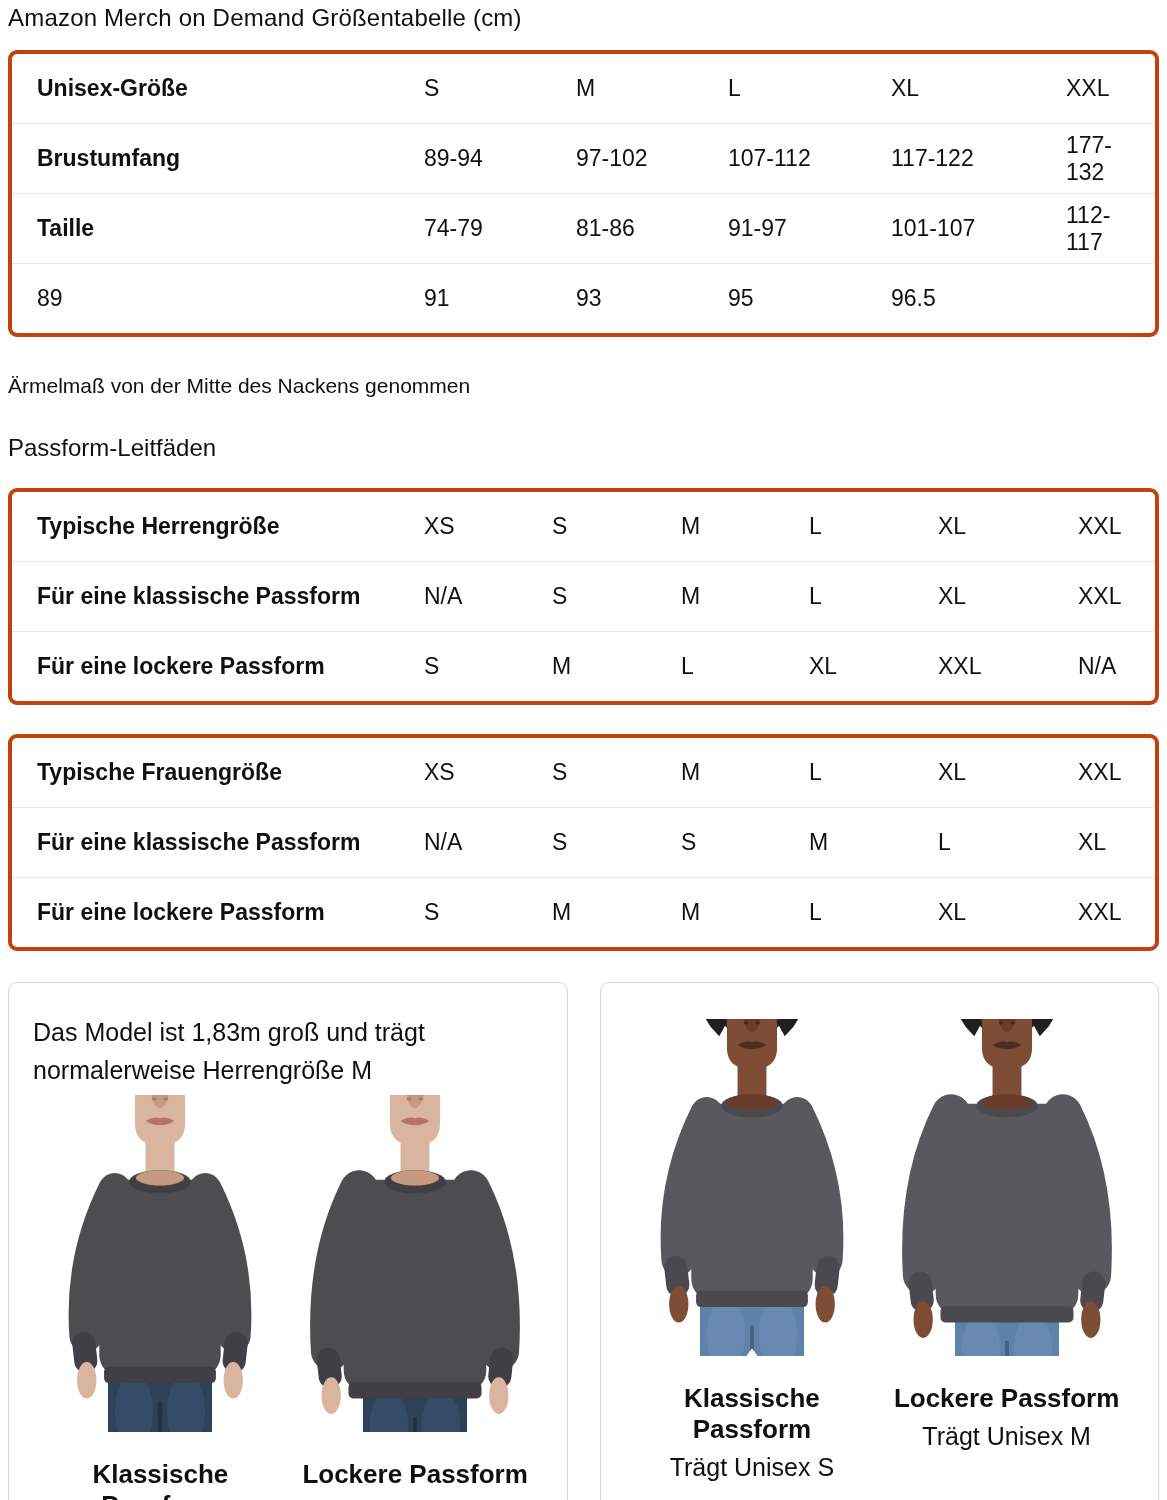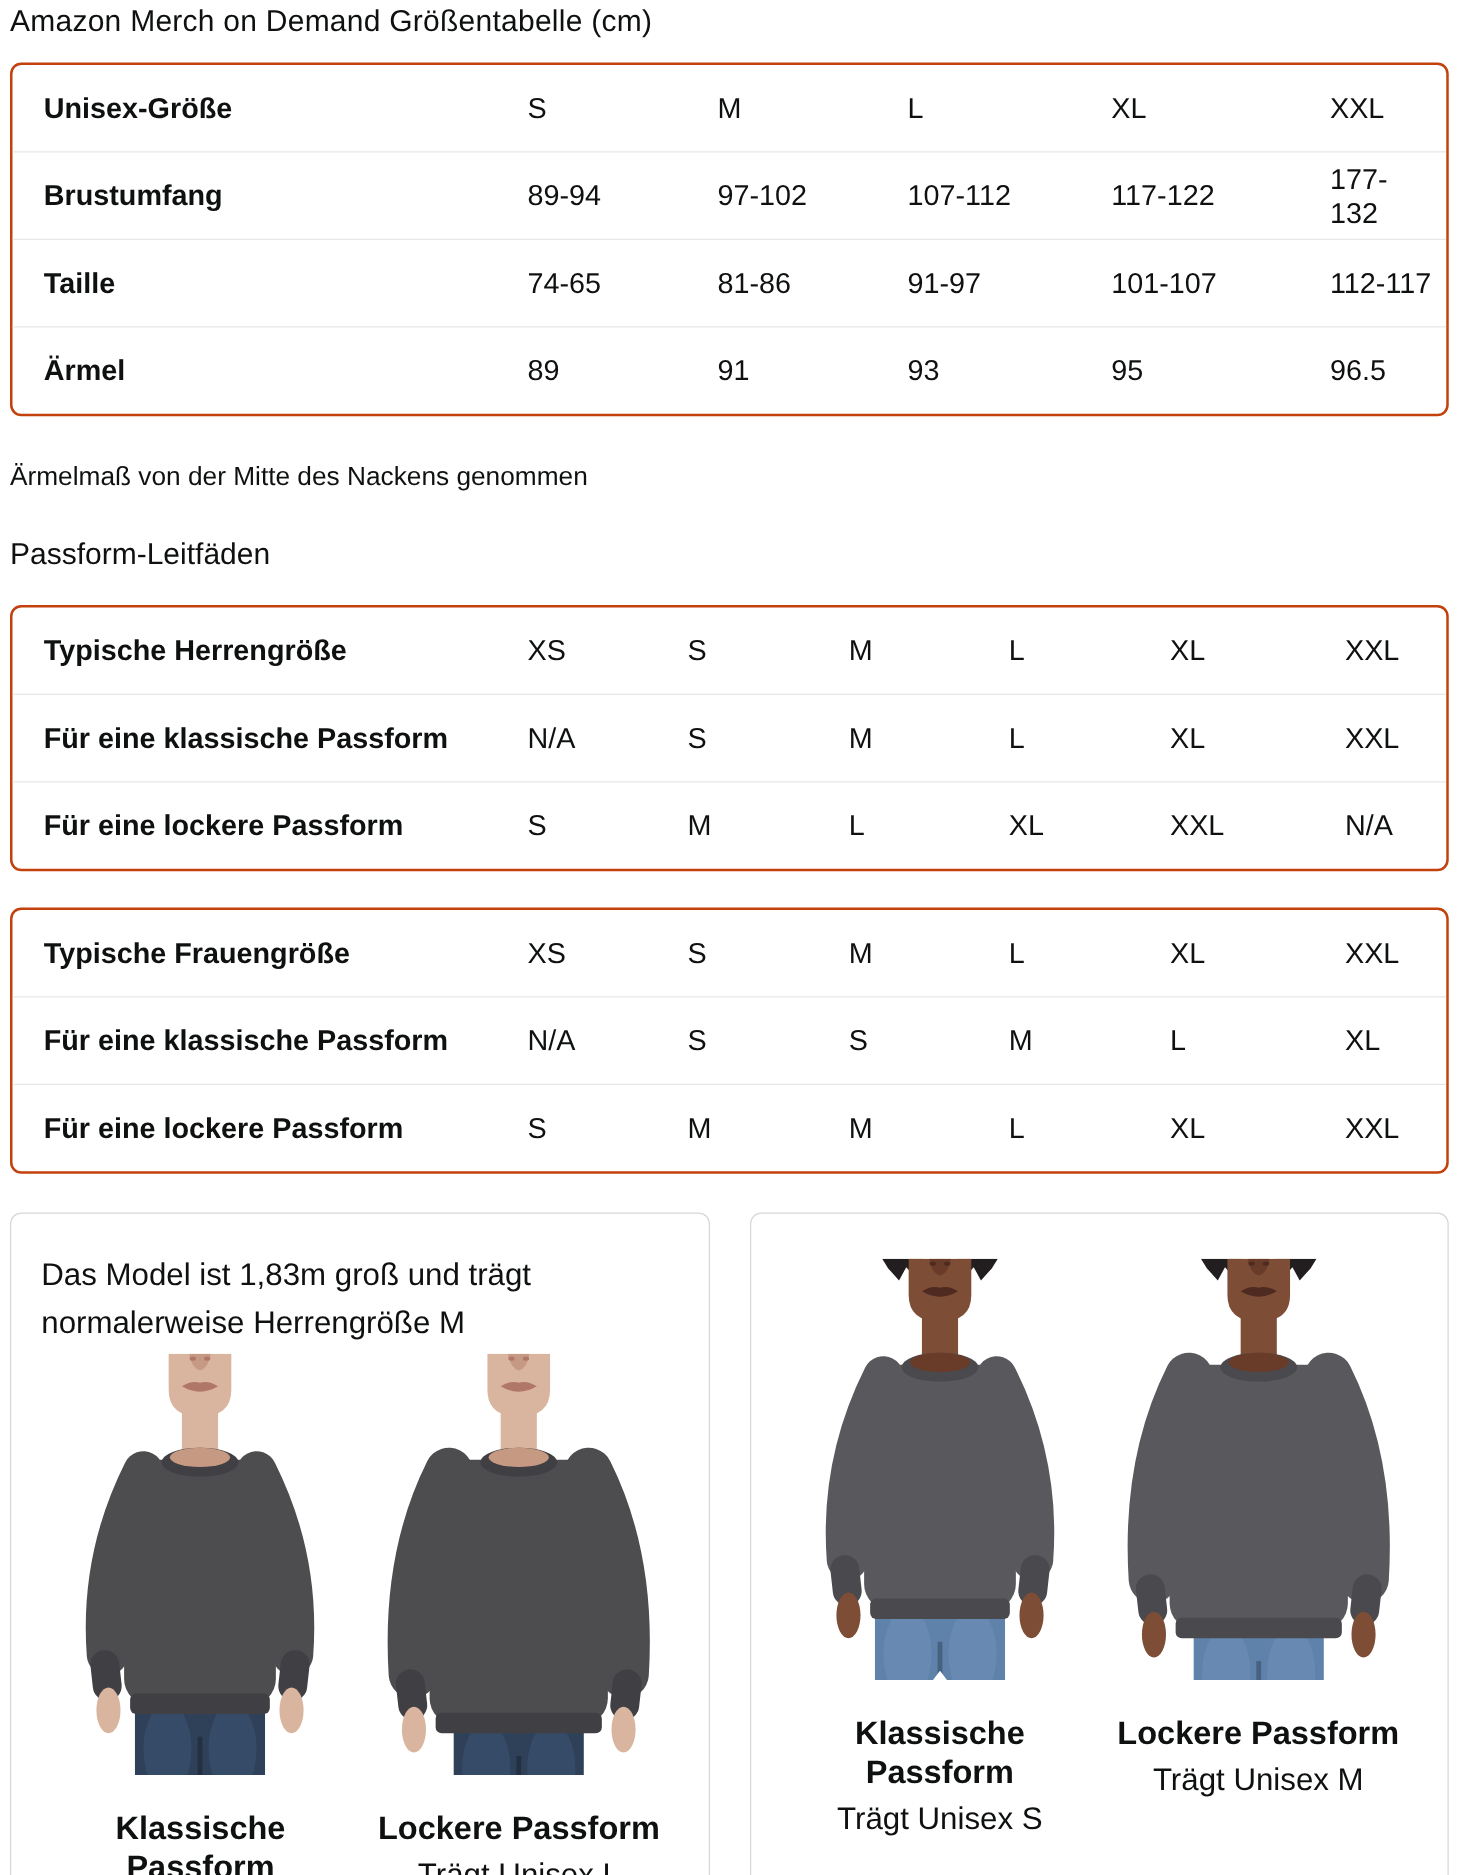--- a/index.html
+++ b/index.html
@@ -7,21 +7,21 @@
     width:1167px; height:1500px; overflow:hidden;
     color:#0f1111;
     font-family:"Liberation Sans","DejaVu Sans",sans-serif;
     -webkit-font-smoothing:antialiased;
   }
   .page { padding:2px 8px 0 8px; }
 
   .page-title { font-size:24px; font-weight:400; margin:2px 0 18px 0; letter-spacing:.2px; }
 
   .card {
-    border:2px solid #c2410c; border-radius:9px; background:#fff; overflow:hidden;
+    border:4px solid #c2410c; border-radius:9px; background:#fff; overflow:hidden;
   }
   .trow {
     display:grid; align-items:center; height:69px;
     padding-left:25px; padding-right:10px;
     border-top:1px solid #e7e7e7;
     font-size:23px;
   }
   .trow:first-child { border-top:none; }
   .t1 .trow { grid-template-columns:387px 152px 152px 163px 175px auto; }
   .t6 .trow { grid-template-columns:387px 128px 129px 128px 129px 140px auto; }
@@ -63,28 +63,27 @@
     <div class="trow">
       <div class="tl">Brustumfang</div>
       <div class="tv">89-94</div>
       <div class="tv">97-102</div>
       <div class="tv">107-112</div>
       <div class="tv">117-122</div>
       <div class="tv">177-132</div>
     </div>
     <div class="trow">
       <div class="tl">Taille</div>
-      <div class="tv">74-65</div>
+      <div class="tv">74-79</div>
       <div class="tv">81-86</div>
       <div class="tv">91-97</div>
       <div class="tv">101-107</div>
       <div class="tv">112-117</div>
     </div>
     <div class="trow">
-      <div class="tl">Ärmel</div>
       <div class="tv">89</div>
       <div class="tv">91</div>
       <div class="tv">93</div>
       <div class="tv">95</div>
       <div class="tv">96.5</div>
     </div>
   </div>
 
   <div class="note">Ärmelmaß von der Mitte des Nackens genommen</div>
 

